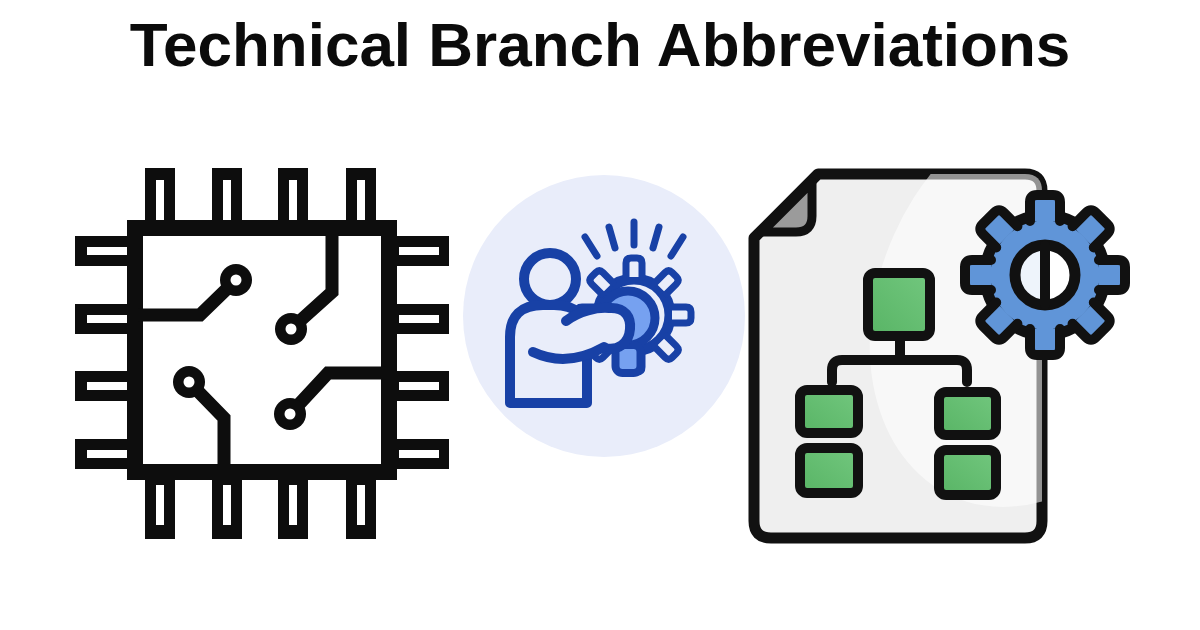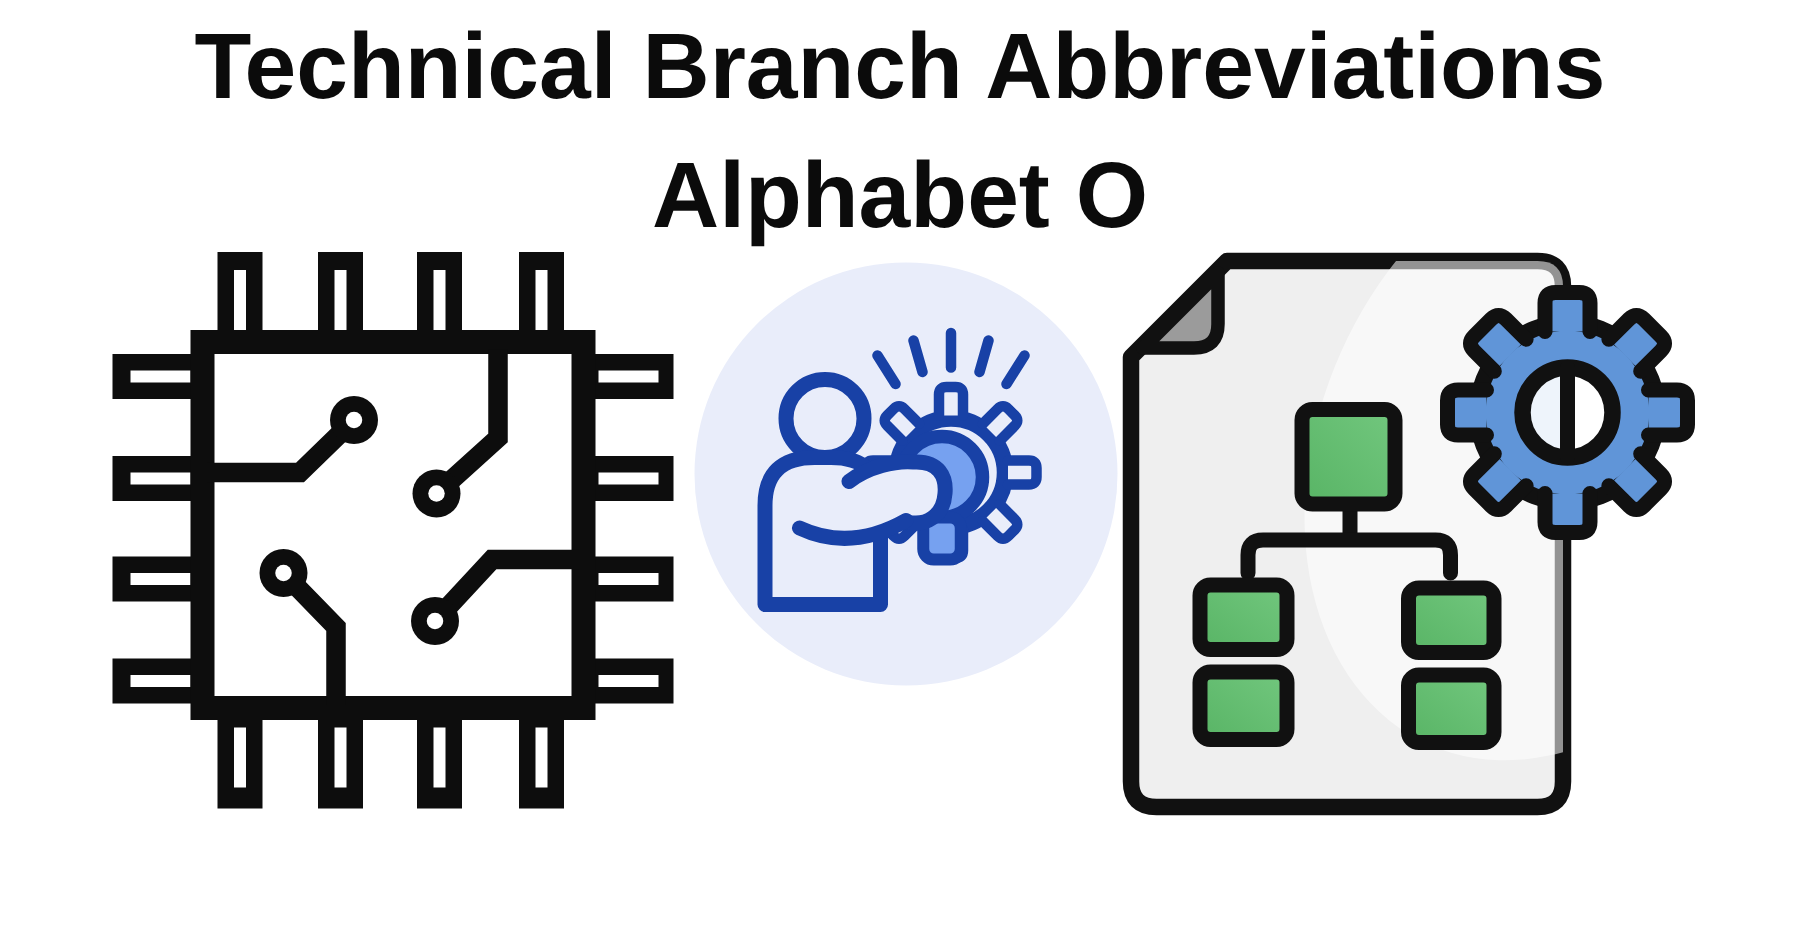--- a/index.html
+++ b/index.html
@@ -35,21 +35,20 @@
   .d-gear{fill:var(--gear-blue,#6095d8);}
   .d-hub{fill:var(--hub-tint,#eef4fb);}
 </style>
 </head>
 <body>
 
 <div class="canvas">
 
   <header class="title">
     <div>Technical Branch Abbreviations</div>
-    <div>Alphabet O</div>
   </header>
 
   <svg class="abs" style="left:60px;top:155px;" width="400" height="400" viewBox="0 0 400 400" role="img" aria-label="microchip-circuit-icon">
     <g>
 
       <g>
         <rect class="c-fill" x="85" y="13" width="30" height="60"></rect>
           <rect class="white" x="96" y="25" width="8" height="40"></rect>
         <rect class="c-fill" x="152" y="13" width="30" height="60"></rect>
           <rect class="white" x="163" y="25" width="8" height="40"></rect>

